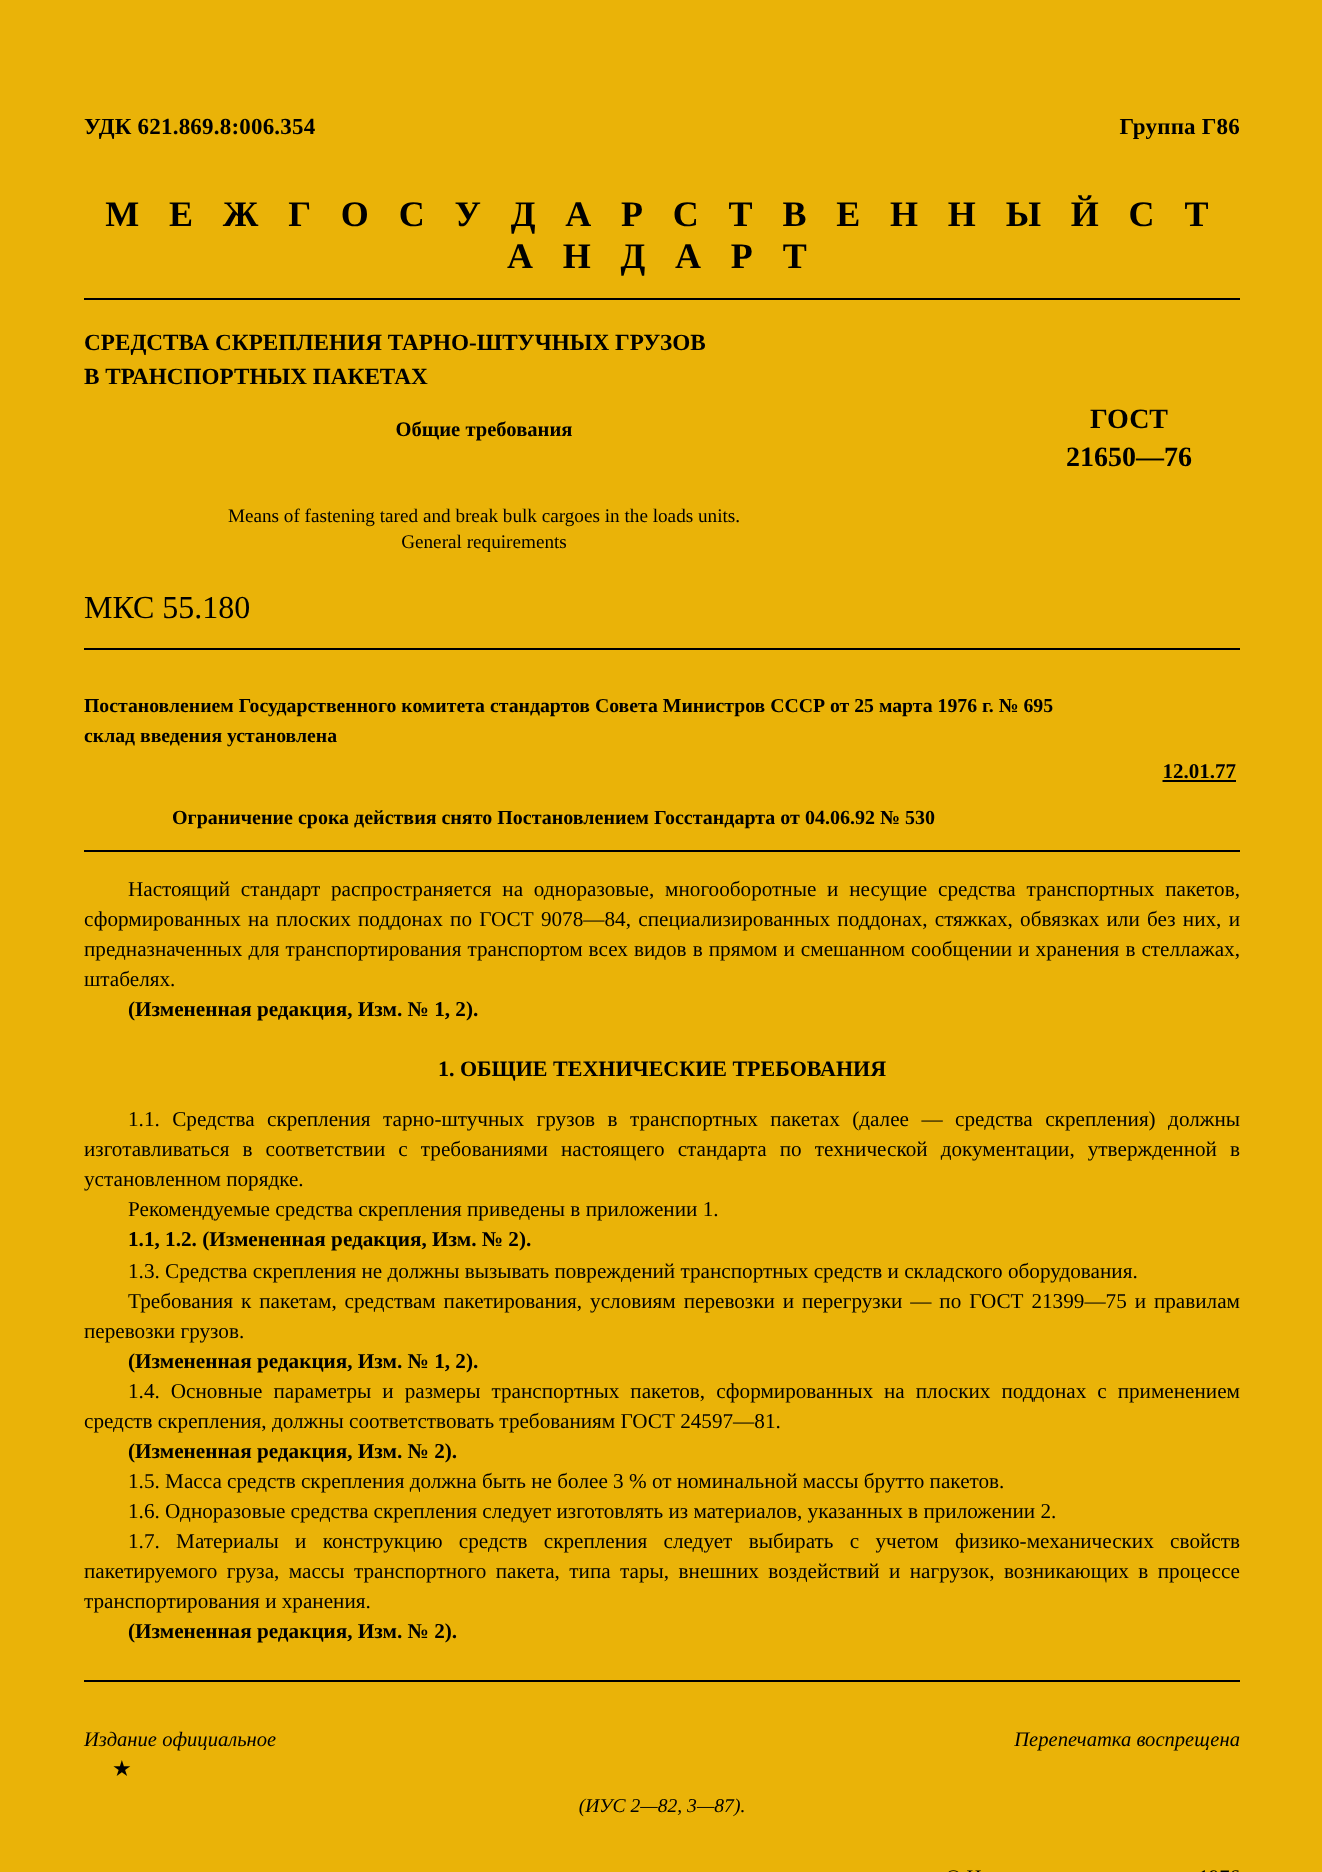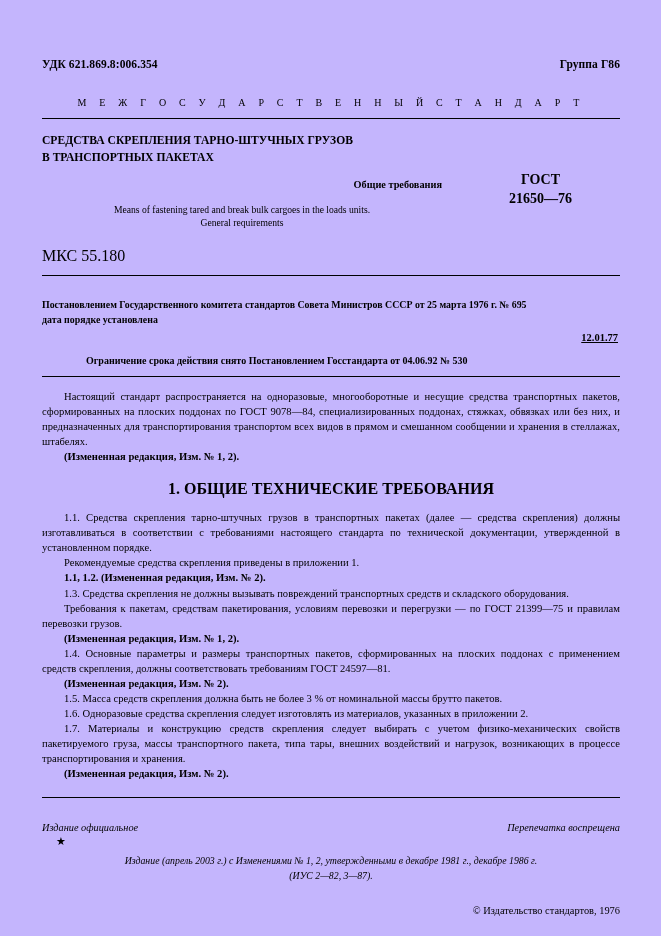--- a/index.html
+++ b/index.html
@@ -13,42 +13,42 @@
     font-family: "Liberation Serif", serif;
     color: #000000;
     position: relative;
     overflow: hidden;
   }
   .page {
     position: absolute;
     left: 0; top: 0;
     width: 661px;
     height: 936px;
-    background: #c4b5fd;
+    background: #eab308;
   }
   .content {
     position: absolute;
     left: 42px;
     top: 58px;
     width: 578px;
   }
   .row-top {
     display: flex;
     justify-content: space-between;
     align-items: baseline;
     font-size: 11.5px;
     font-weight: bold;
   }
   .udk { letter-spacing: 0.1px; }
   .gruppa { letter-spacing: 0.1px; text-align: center; }
 
   .std-title {
     text-align: center;
-    font-size: 10px;
-    font-weight: normal;
+    font-size: 18px;
+    font-weight: bold;
     letter-spacing: 5.2px;
     margin-top: 27px;
   }
   .rule {
     border-bottom: 1px solid #000;
     margin-top: 10px;
   }
 
   .block-title {
     margin-top: 14px;
@@ -59,34 +59,34 @@
     font-size: 11.6px;
     font-weight: bold;
     text-align: left;
     line-height: 1.45;
     width: 400px;
     margin-left: 0px;
   }
   .t-sub {
     font-size: 10.3px;
     font-weight: bold;
-    text-align: right;
+    text-align: center;
     width: 400px;
     margin-top: 12px;
   }
   .t-eng {
     font-size: 9.6px;
     text-align: center;
     width: 400px;
-    margin-top: 14px;
+    margin-top: 32px;
     line-height: 1.35;
   }
   .gost-box {
     position: absolute;
-    right: 48px;
+    right: 24px;
     top: 38px;
     text-align: center;
     font-size: 14px;
     font-weight: bold;
     line-height: 1.35;
   }
   .mks {
     margin-top: 18px;
     font-size: 16px;
   }
@@ -121,21 +121,21 @@
     line-height: 1.42;
   }
   .body-text p {
     margin: 0;
     text-indent: 22px;
   }
   .body-text p.noind { text-indent: 0; }
   .bold { font-weight: bold; }
   .section-head {
     text-align: center;
-    font-size: 16px;
+    font-size: 11px;
     font-weight: bold;
     margin-top: 16px;
     margin-bottom: 10px;
     font-family: Liberation Serif, serif;
   }
   .footer-rule {
     border-bottom: 1px solid #000;
     margin-top: 16px;
   }
   .footer-row {
@@ -192,21 +192,21 @@
         <div>21650—76</div>
       </div>
     </div>
 
     <div class="mks">МКС 55.180</div>
 
     <div class="rule2"></div>
 
     <div class="decree">
       <div>Постановлением Государственного комитета стандартов Совета Министров СССР от 25 марта 1976 г. № 695</div>
-      <div>дата порядке установлена</div>
+      <div>склад введения установлена</div>
     </div>
     <div class="date-right">12.01.77</div>
 
     <div class="limit">Ограничение срока действия снято Постановлением Госстандарта от 04.06.92 № 530</div>
 
     <div class="rule2"></div>
 
     <div class="body-text">
       <p>Настоящий стандарт распространяется на одноразовые, многооборотные и несущие средства транспортных пакетов, сформированных на плоских поддонах по ГОСТ 9078—84, специализирован­ных поддонах, стяжках, обвязках или без них, и предназначенных для транспортирования транспортом всех видов в прямом и смешанном сообщении и хранения в стеллажах, штабелях.</p>
       <p class="bold noind" style="text-indent:22px">(Измененная редакция, Изм. № 1, 2).</p>
@@ -232,21 +232,20 @@
     <div class="footer-rule"></div>
 
     <div class="footer-row">
       <div>Издание официальное</div>
       <div>Перепечатка воспрещена</div>
     </div>
 
     <div class="star">★</div>
 
     <div class="edition-note">
-      <div>Издание (апрель 2003 г.) с Изменениями № 1, 2, утвержденными в декабре 1981 г., декабре 1986 г.</div>
       <div>(ИУС 2—82, 3—87).</div>
     </div>
 
     <div class="copyright">
       <div>© Издательство стандартов, 1976</div>
 
     </div>
 
   </div>
 </div>

